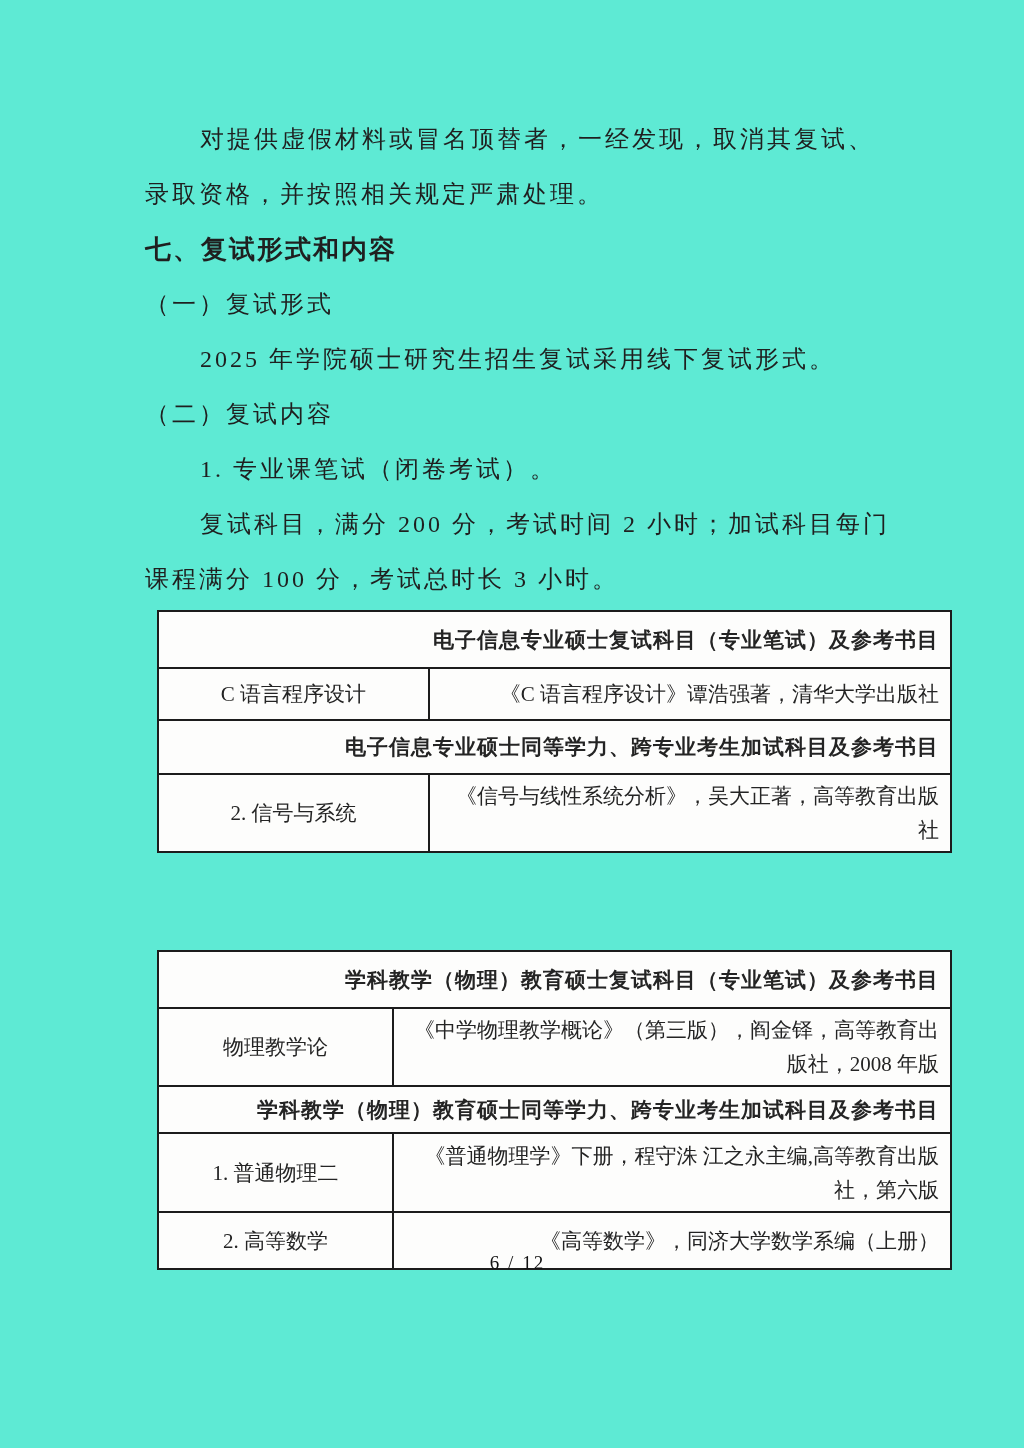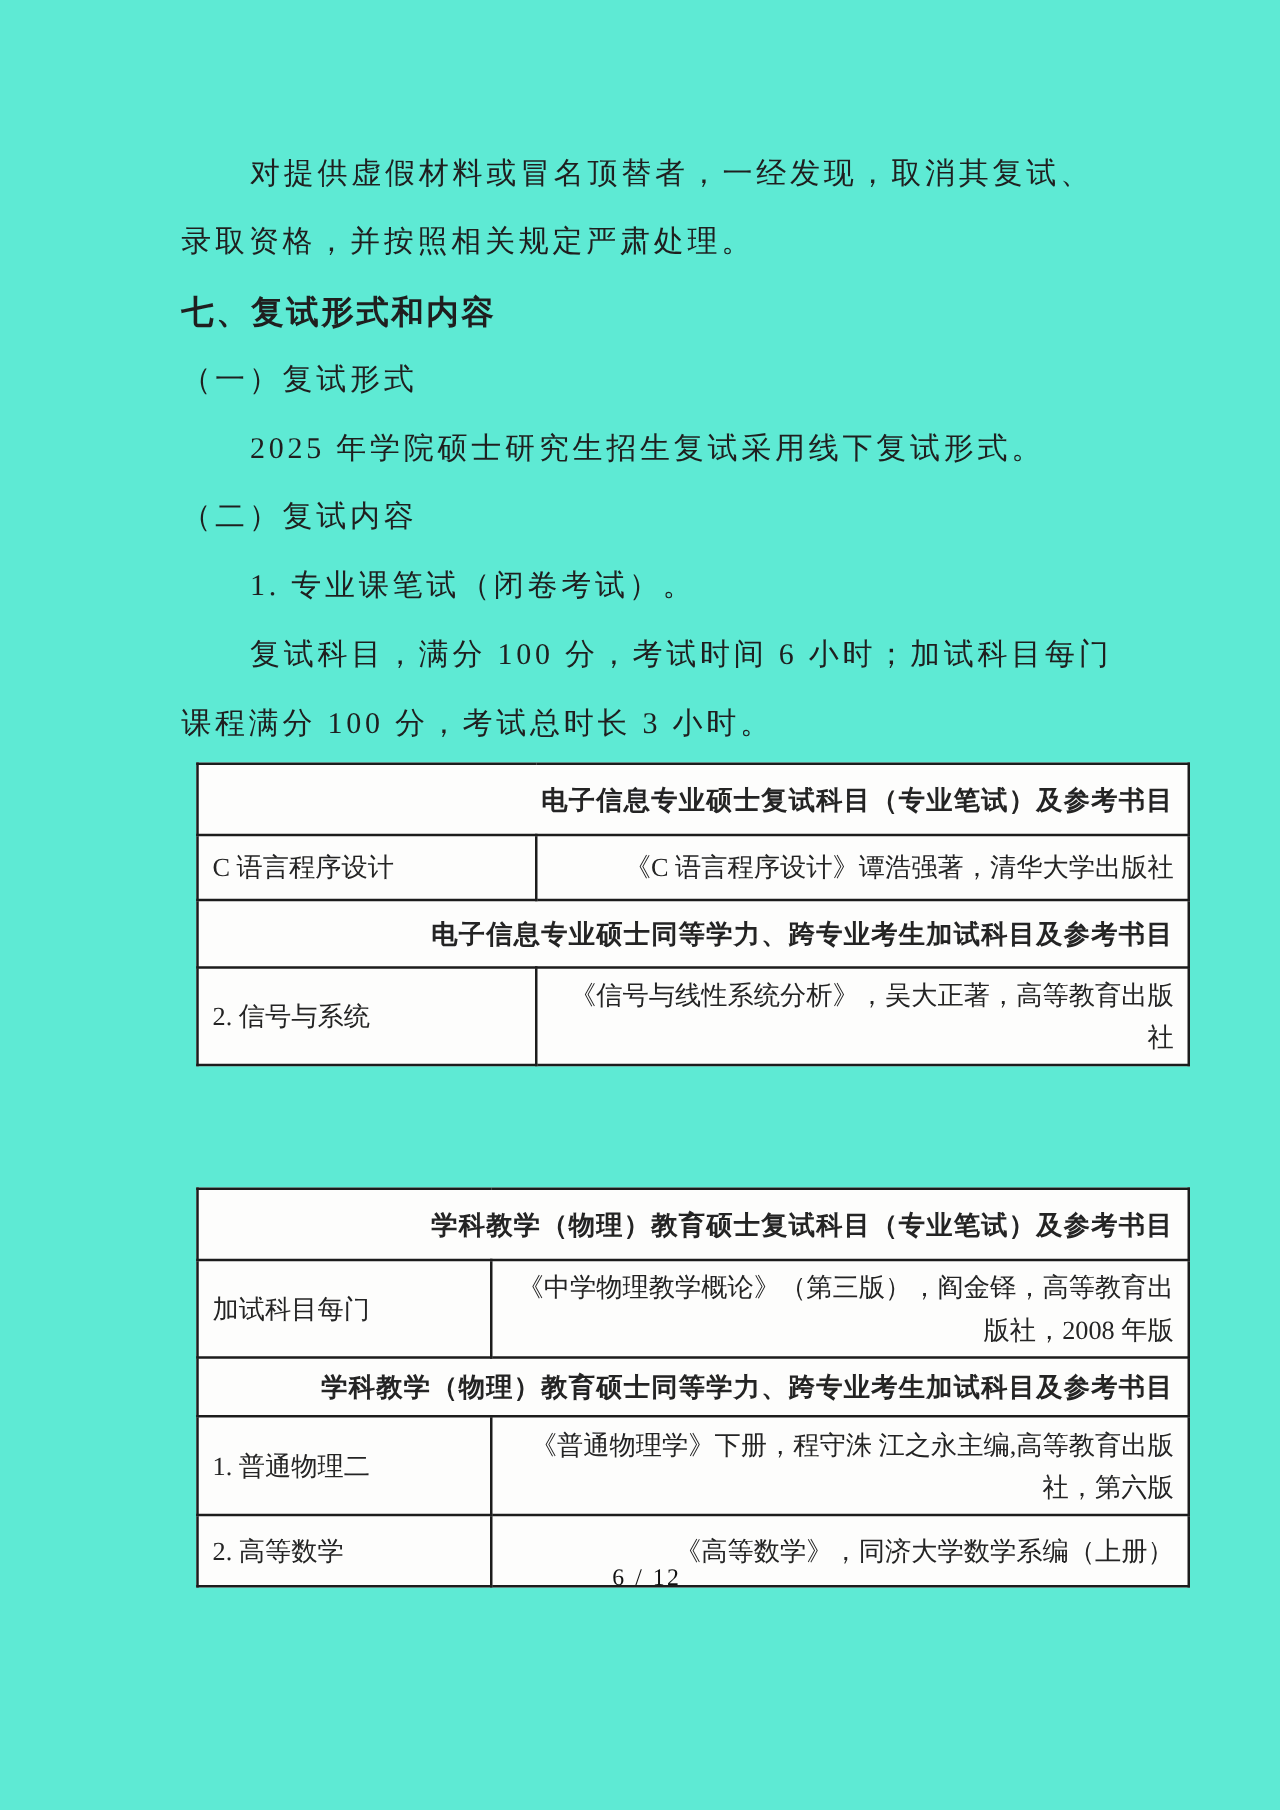--- a/index.html
+++ b/index.html
@@ -58,21 +58,21 @@
   #table-2 col.c1 { width: 235px; }
   #table-2 col.c2 { width: 558px; }
 
   td.hdr {
     font-family: "Liberation Sans", "DejaVu Sans", sans-serif;
     font-weight: bold;
     text-align: right;
     font-size: 21px;
     letter-spacing: 1px;
   }
-  td.subj { text-align: left; line-height: 32px; margin-left: 32px; }
+  td.subj { text-align: center; line-height: 32px; margin-left: 32px; }
   td.ref  { text-align: right;   line-height: 34px; }
 
   tr.rh55 td { height: 47px; }
   tr.rh50 td { height: 42px; }
   tr.rh52 td { height: 44px; }
   tr.rh78 td { height: 70px; }
   tr.rh65 td { height: 57px; }
   tr.rh45 td { height: 37px; }
   tr.rh77 td { height: 69px; }
 
@@ -95,21 +95,21 @@
 <div class="page">
 
   <div class="body-text">
     <div class="line indent">对提供虚假材料或冒名顶替者，一经发现，取消其复试、</div>
     <div class="line">录取资格，并按照相关规定严肃处理。</div>
     <div class="line heading">七、复试形式和内容</div>
     <div class="line">（一）复试形式</div>
     <div class="line indent">2025 年学院硕士研究生招生复试采用线下复试形式。</div>
     <div class="line">（二）复试内容</div>
     <div class="line indent">1. 专业课笔试（闭卷考试）。</div>
-    <div class="line indent">复试科目，满分 100 分，考试时间 6 小时；加试科目每门</div>
+    <div class="line indent">复试科目，满分 200 分，考试时间 2 小时；加试科目每门</div>
     <div class="line">课程满分 100 分，考试总时长 3 小时。</div>
   </div>
 
   <table class="ref-table" id="table-1">
     <colgroup>
         <col class="c1">
         <col class="c2">
       </colgroup>
     <tbody>
       <tr class="rh55">
@@ -132,21 +132,21 @@
   <table class="ref-table" id="table-2">
     <colgroup>
         <col class="c1">
         <col class="c2">
       </colgroup>
     <tbody>
       <tr class="rh55">
         <td colspan="2" class="hdr">学科教学（物理）教育硕士复试科目（专业笔试）及参考书目</td>
       </tr>
       <tr class="rh65">
-        <td class="subj">加试科目每门</td>
+        <td class="subj">物理教学论</td>
         <td class="ref">《中学物理教学概论》（第三版），阎金铎，高等教育出版社，2008 年版</td>
       </tr>
       <tr class="rh45">
         <td colspan="2" class="hdr">学科教学（物理）教育硕士同等学力、跨专业考生加试科目及参考书目</td>
       </tr>
       <tr class="rh77">
         <td class="subj">1. 普通物理二</td>
         <td class="ref">《普通物理学》下册，程守洙 江之永主编,高等教育出版社，第六版</td>
       </tr>
       <tr class="rh55">

